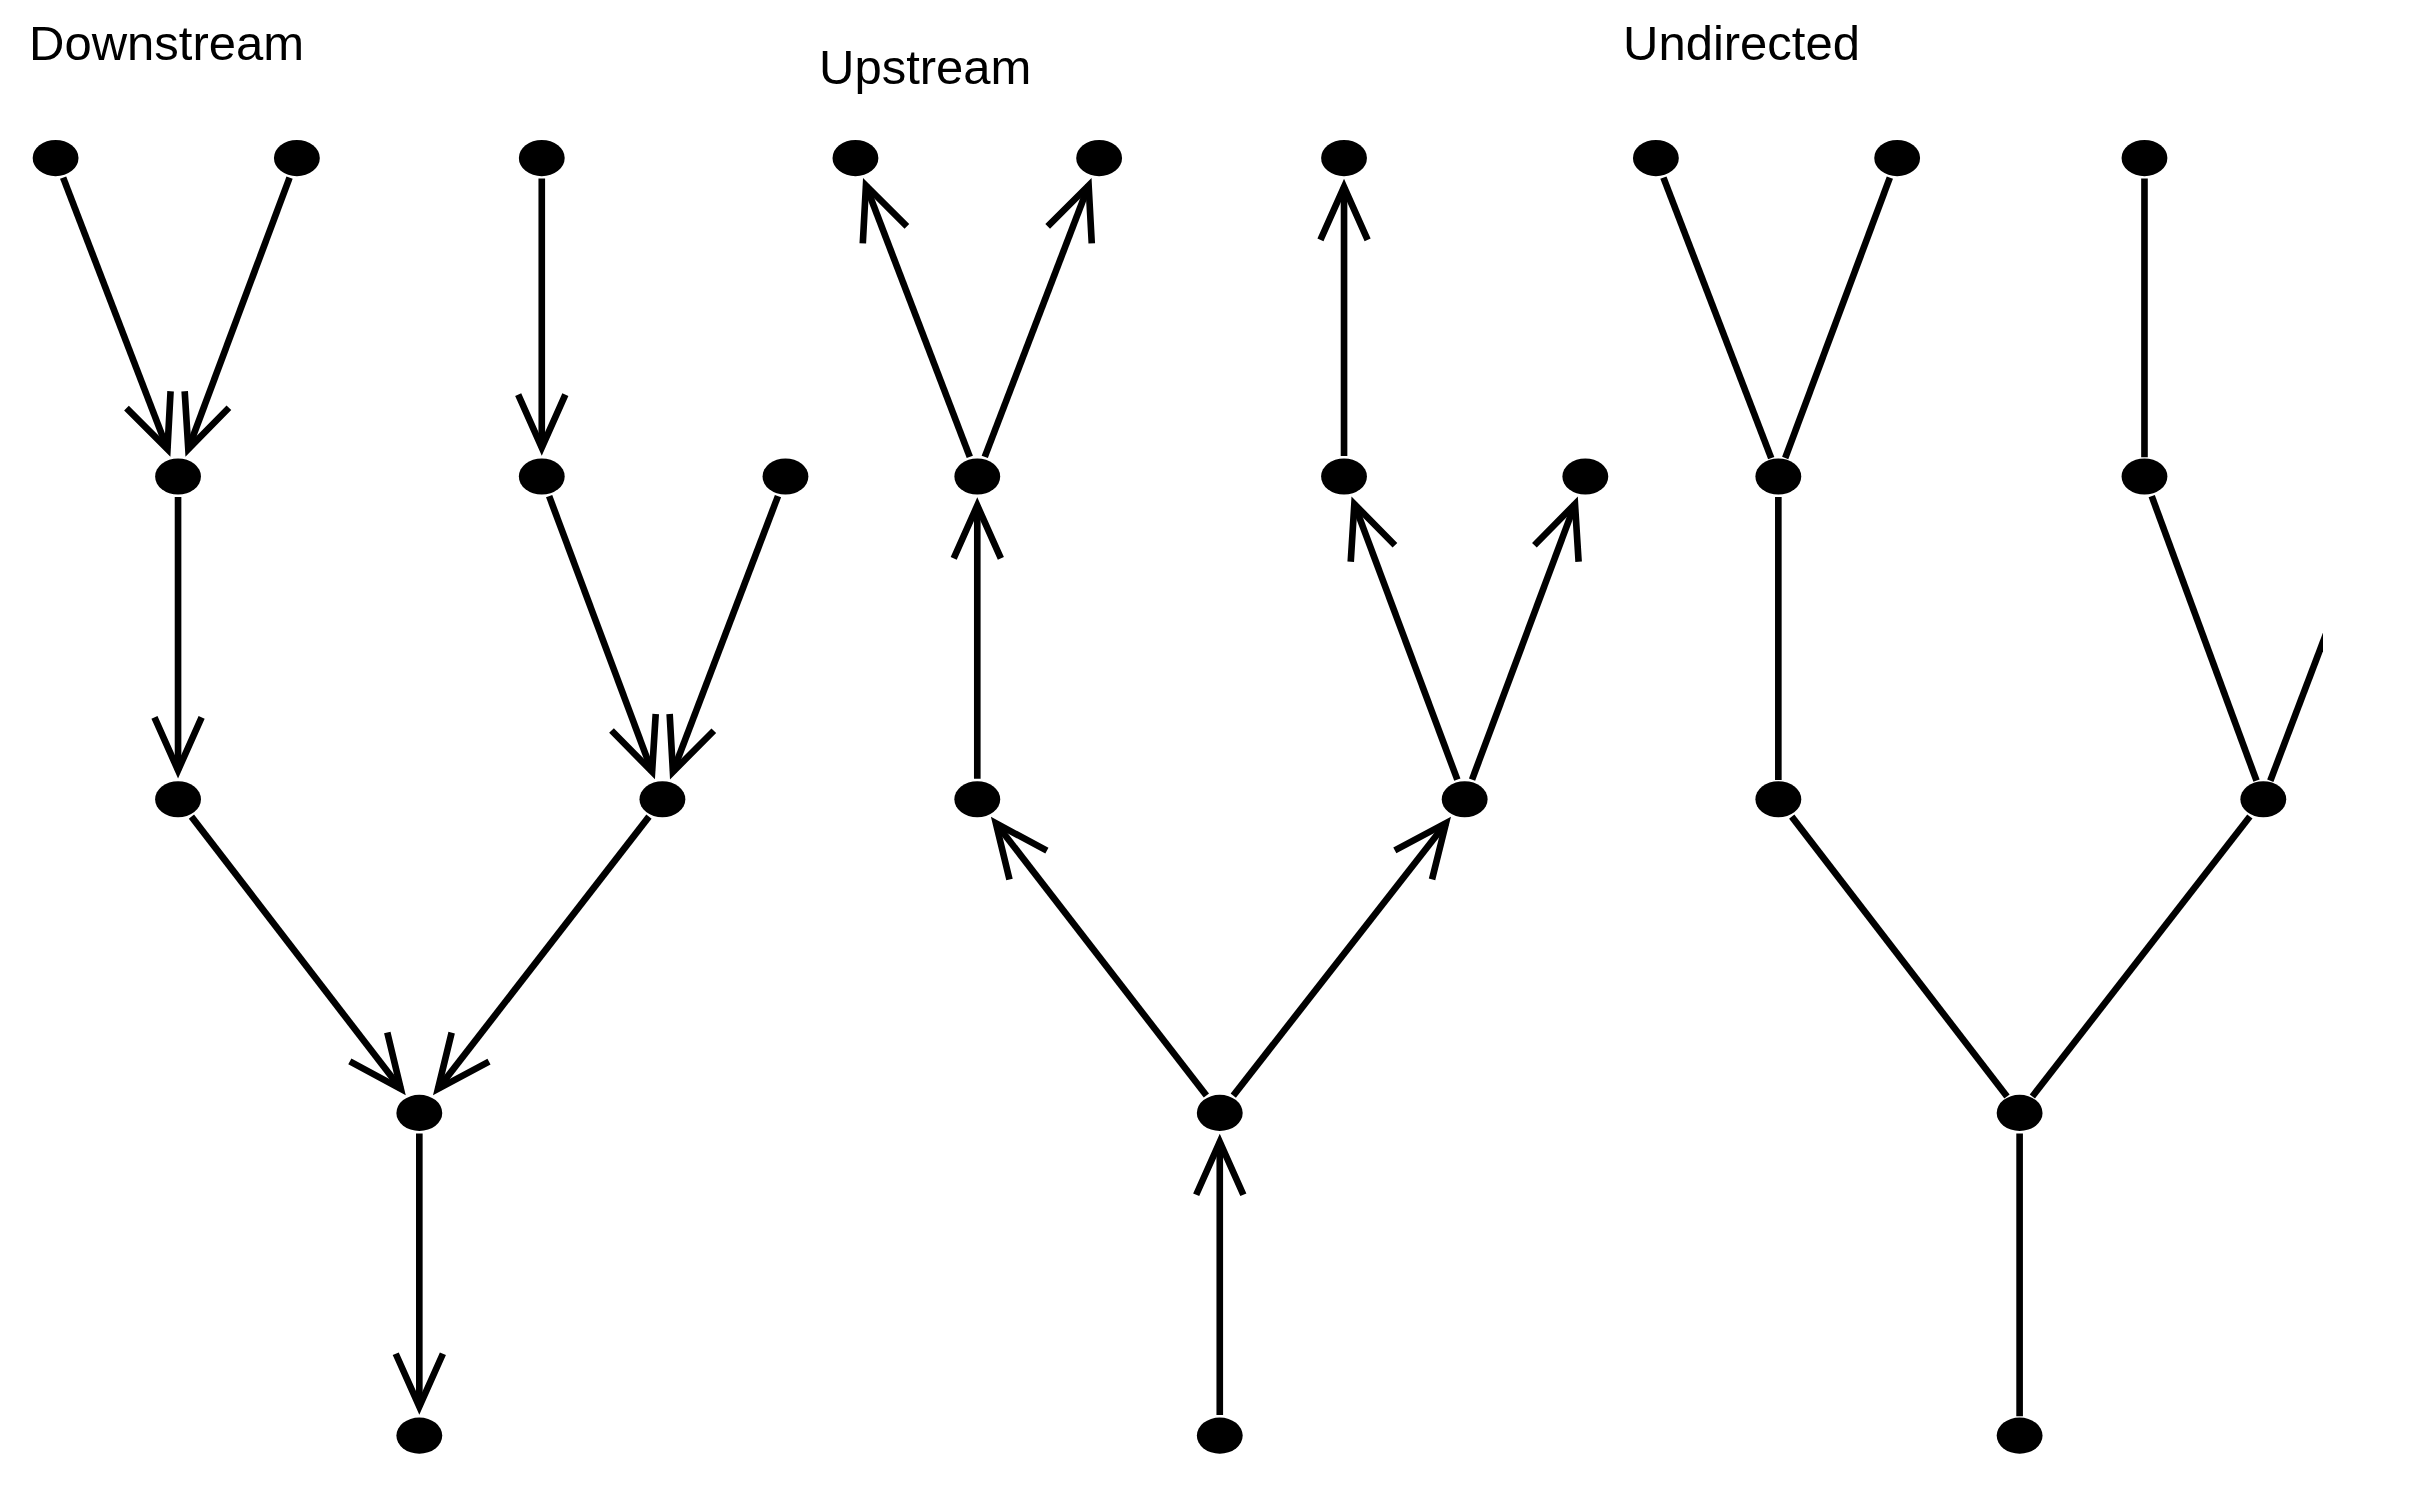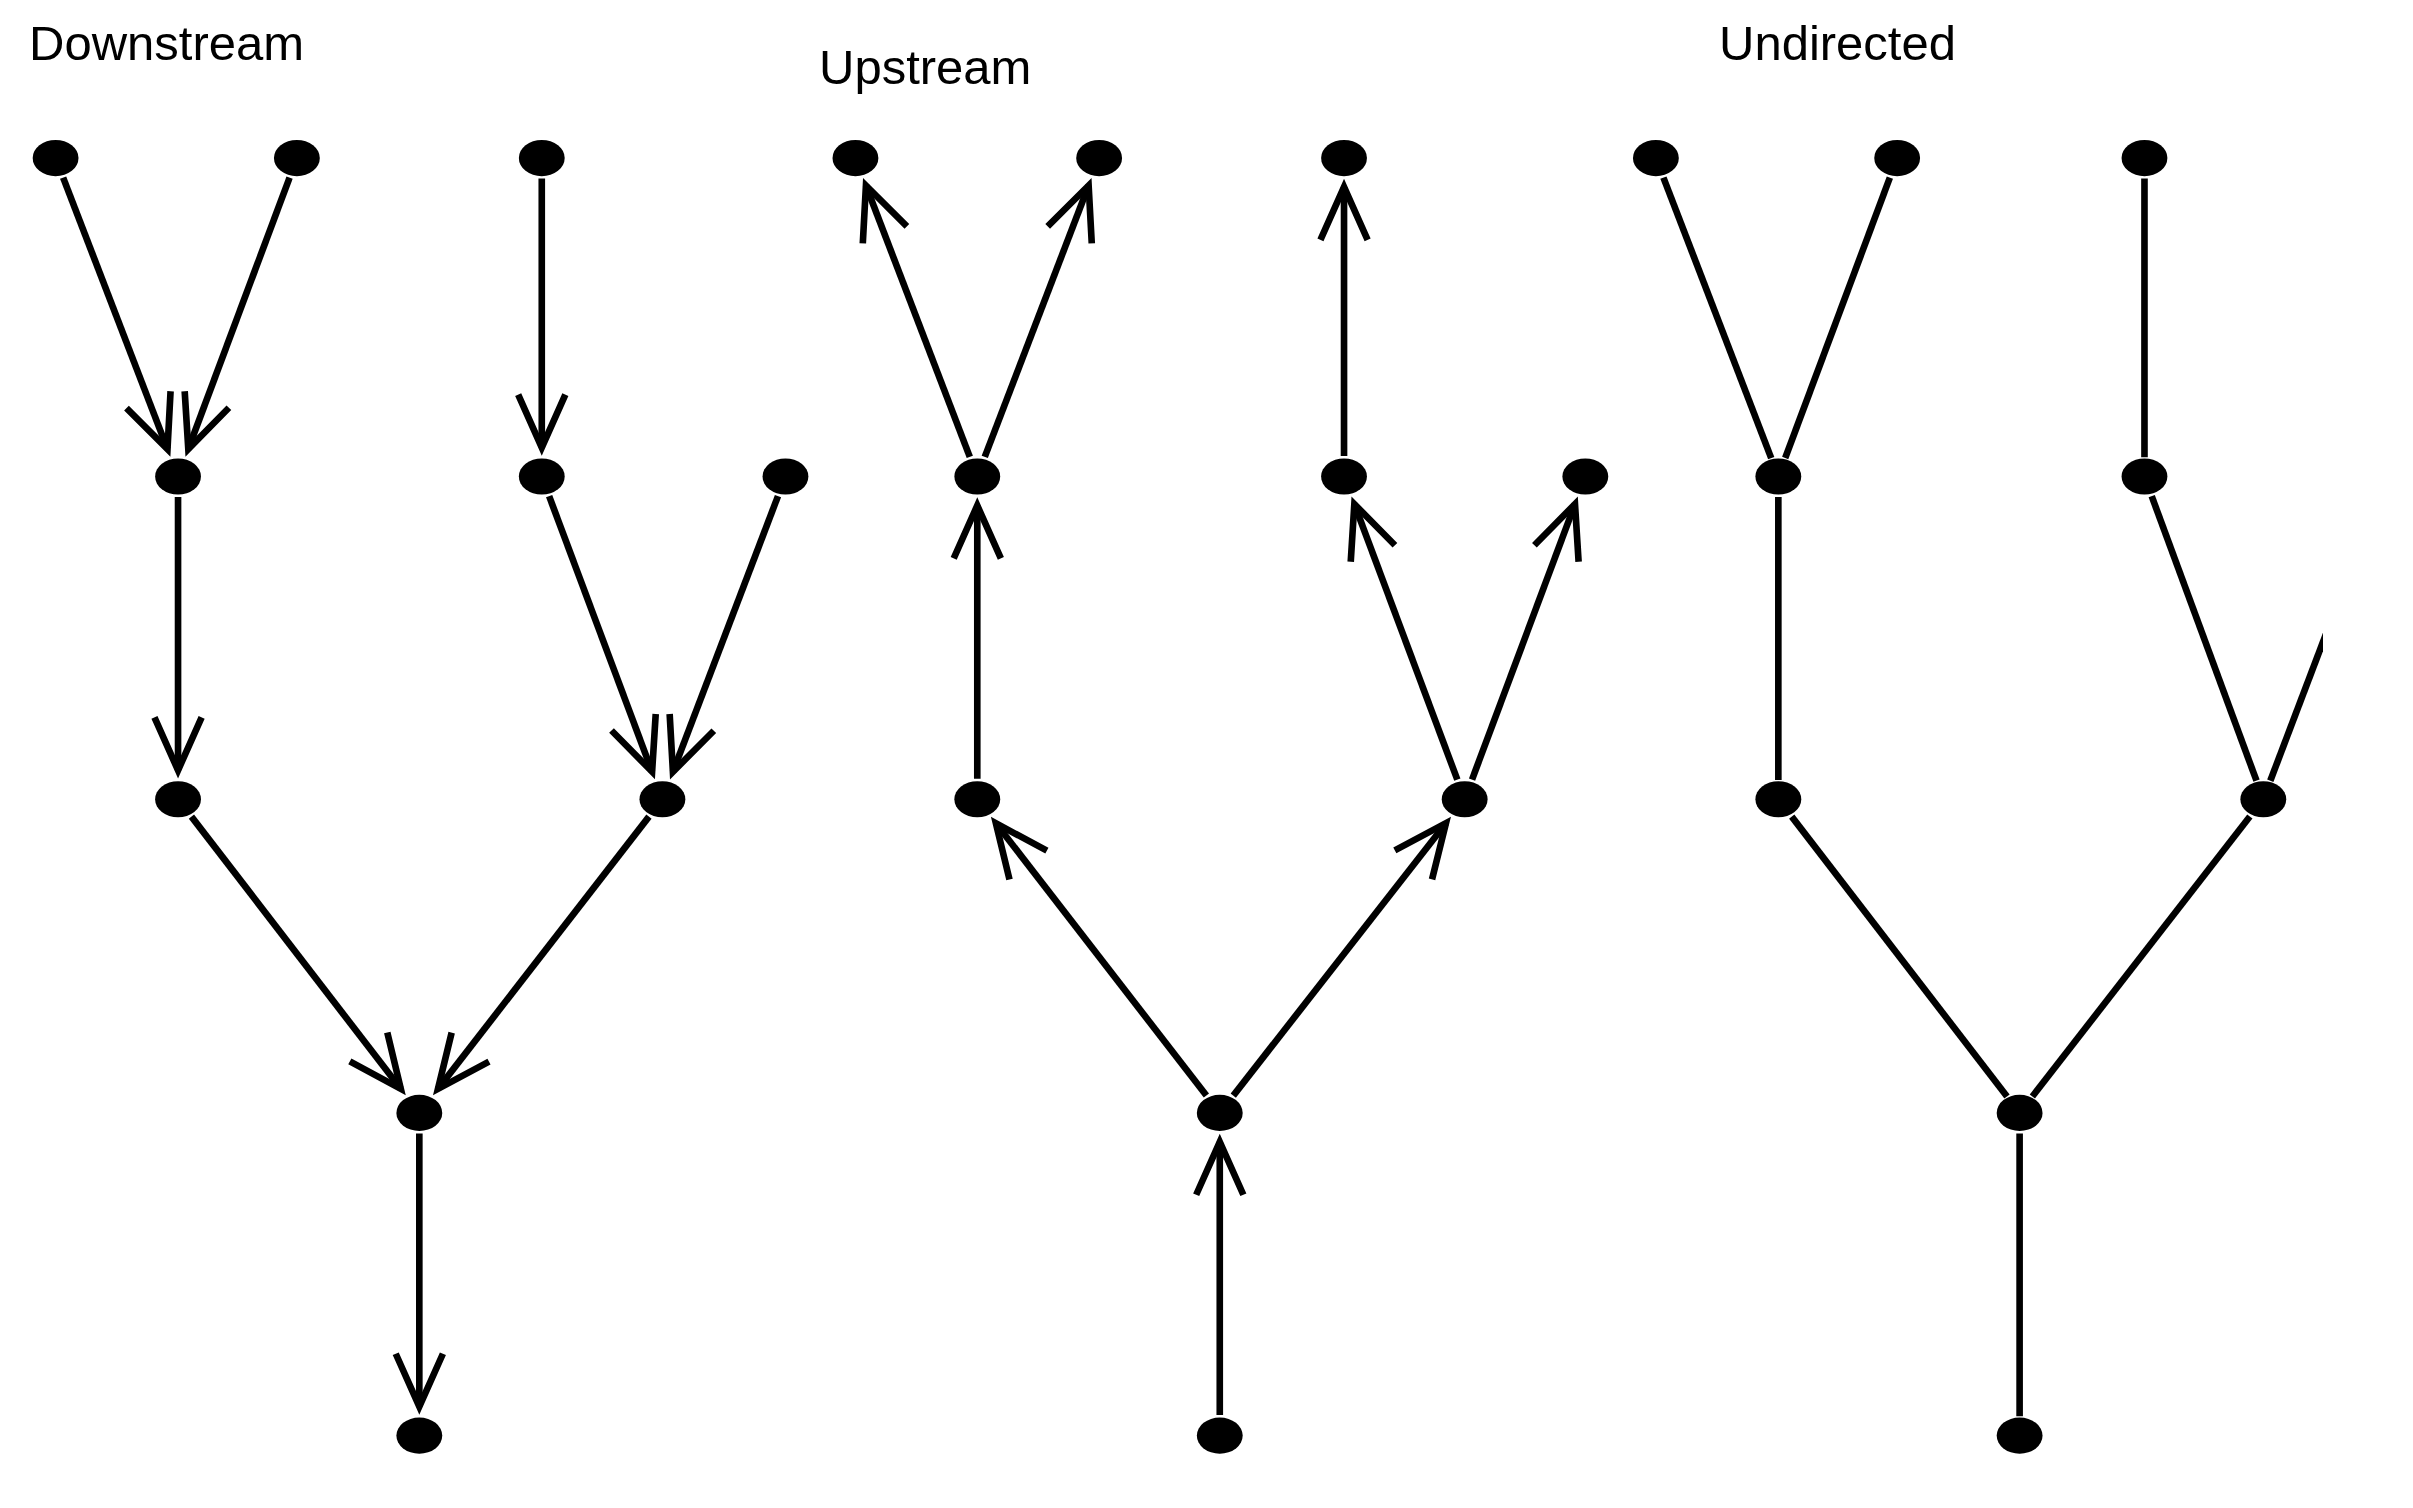--- a/index.html
+++ b/index.html
@@ -19,21 +19,21 @@
     position: absolute;
     font-family: "Liberation Sans", sans-serif;
     font-size: 49px;
     font-weight: 400;
     color: #000000;
     white-space: nowrap;
     line-height: 1;
   }
   #lbl-downstream { left: 29px;   top: 19.3px; }
   #lbl-upstream   { left: 819px; top: 19.3px; margin-top: 24px; }
-  #lbl-undirected { left: 1719px; top: 19.3px; }
+  #lbl-undirected { left: 1623px; top: 19.3px; }
   svg#graph {
     position: absolute;
     left: 0; top: 0;
     width: 2413px;
     height: 1508px;
     display: block;
   }
   .edge {
     stroke: #000000;
     stroke-width: 11;

